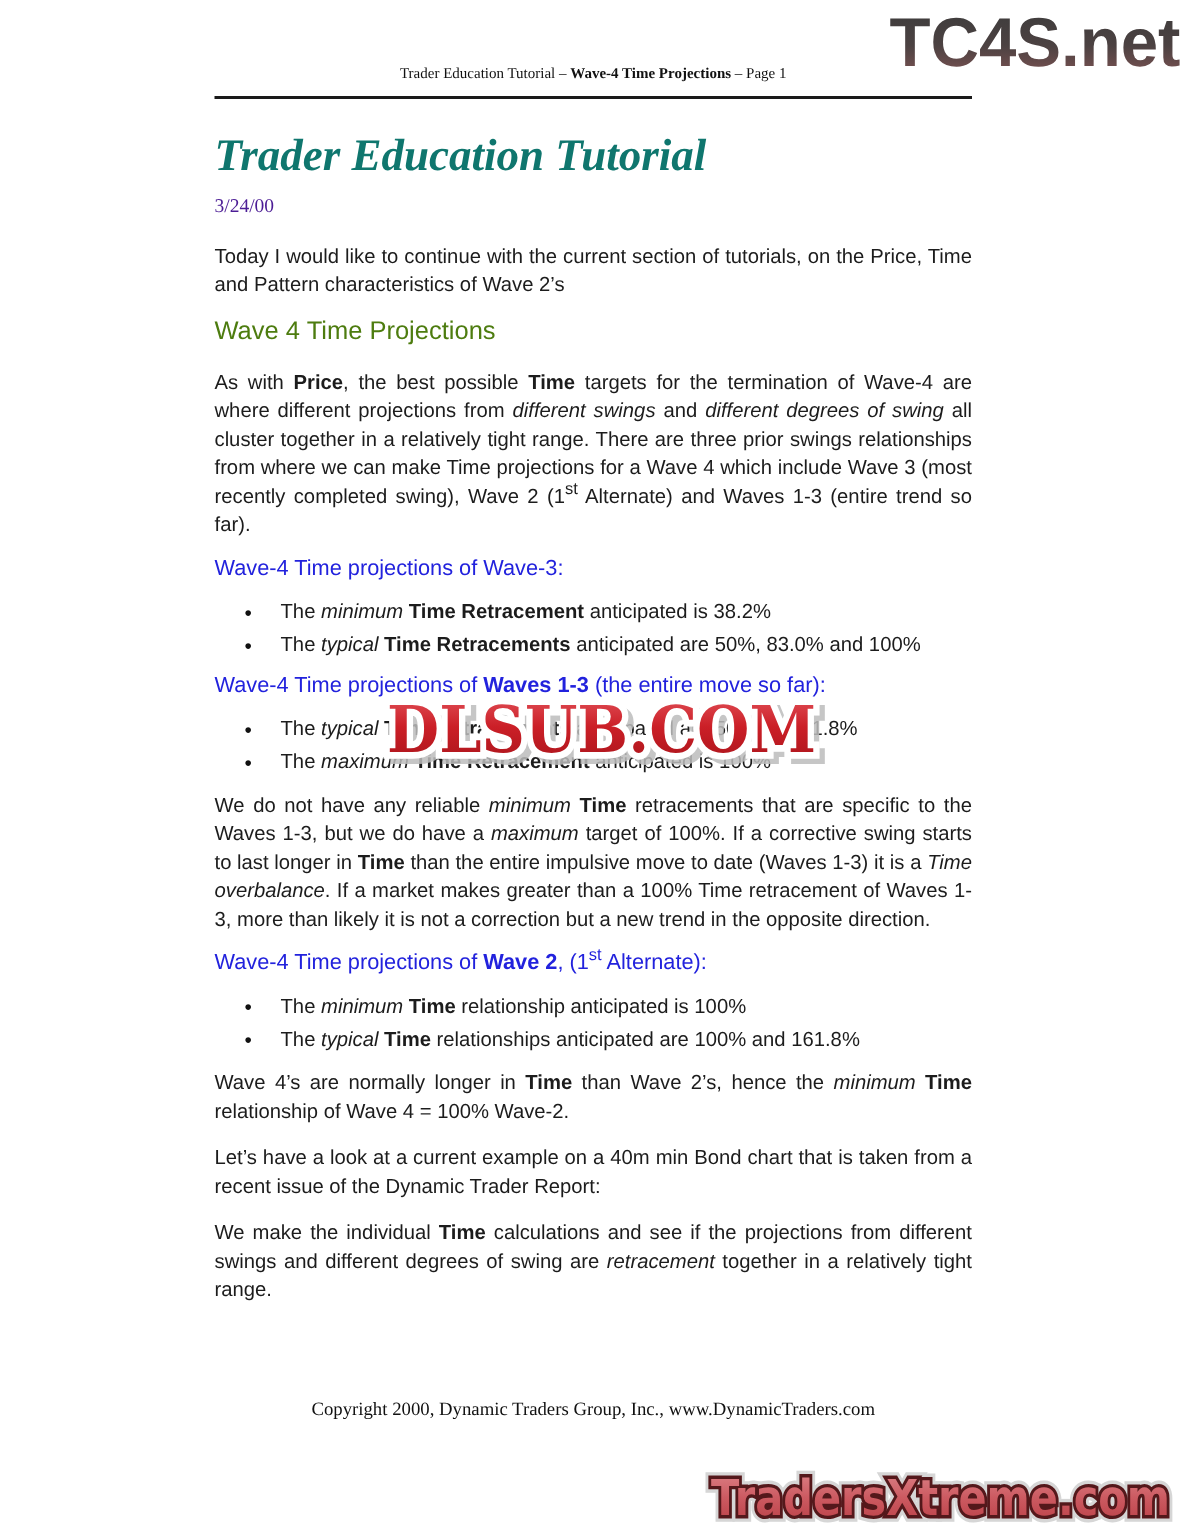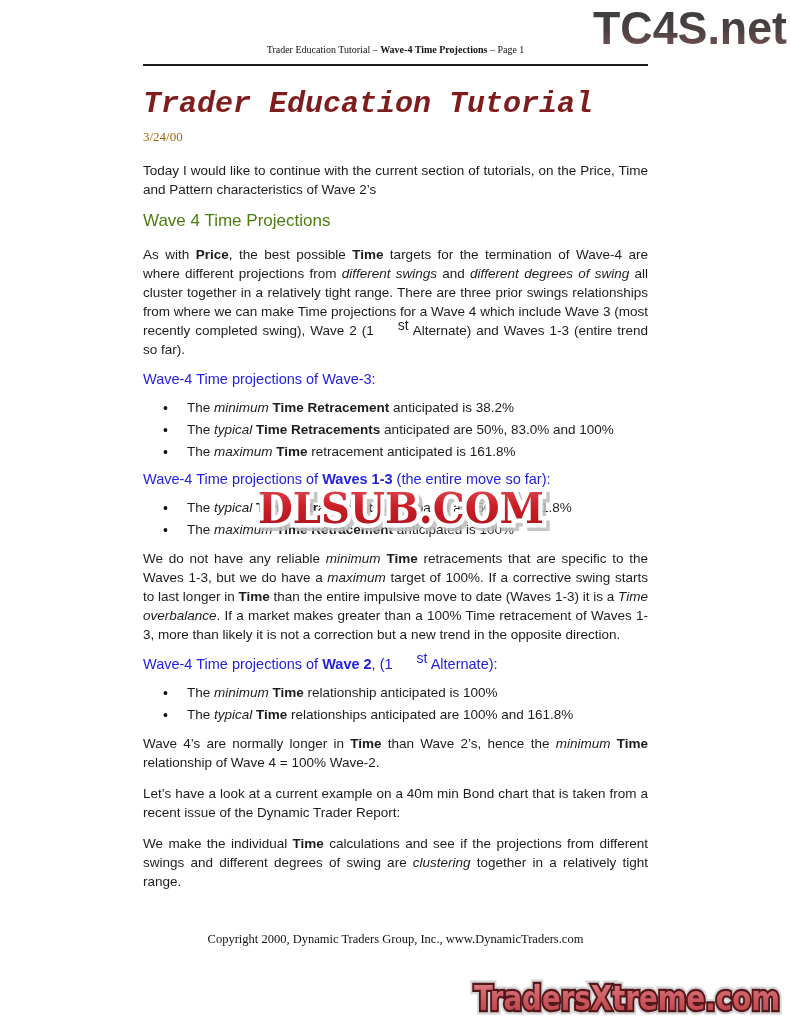--- a/index.html
+++ b/index.html
@@ -12,46 +12,46 @@
     position:absolute;top:44px;left:143px;width:505px;text-align:center;
     font-family:"Liberation Serif",serif;font-size:10px;color:#111;
   }
   .header-rule{
     position:absolute;top:64px;left:143px;width:505px;
     border-top:2px solid #1a1a1a;
   }
   
   .content{position:absolute;top:86px;left:143px;width:505px;}
   .doc-title{
-    font-family:Liberation Mono, monospace;font-style:italic;font-weight:bold;
-    font-size:30px;color:#7f1d1d;margin:0 0 7px 0;line-height:1.2;
+    font-family:Liberation Serif, serif;font-style:italic;font-weight:bold;
+    font-size:30px;color:#0f766e;margin:0 0 7px 0;line-height:1.2;
   }
   .doc-date{
-    font-family:"Liberation Serif",serif;font-size:13px;color:#a16207;
+    font-family:"Liberation Serif",serif;font-size:13px;color:#4c1d95;
     margin:0 0 16px 0;
   }
   .para{
     font-size:13.5px;line-height:19px;text-align:justify;margin:0 0 12px 0;
   }
   .section-heading{
     font-size:17px;font-weight:normal;color:#4d7c0f;margin:2px 0 14px 0;
   }
   .subhead{
     font-size:14.5px;color:#2222dd;margin:0 0 10px 0;
   }
   ul.bullets{list-style:none;margin:2px 0 8px 0;padding:0;}
   ul.bullets li{
     position:relative;padding-left:44px;font-size:13.5px;line-height:22px;
   }
   ul.bullets li::before{
     content:"\2022";position:absolute;left:20px;top:0;font-size:14px;color:#111;
   }
   .seg-b{font-weight:bold;}
   .seg-i{font-style:italic;}
-  sup.seg-sup{font-size:14px;vertical-align:super;line-height:0;margin-left:24px;}
+  sup.seg-sup{font-size:11px;vertical-align:super;line-height:0;}
   
   .page-footer{
     position:absolute;top:932px;left:143px;width:505px;text-align:center;
     font-family:"Liberation Serif",serif;font-size:12.5px;color:#111;
   }
   
   .wm-tc4s{position:absolute;top:1px;right:1px;}
   .b2wrap{position:relative;}
   .wm-dlsub{position:absolute;left:108px;top:-18px;pointer-events:none;}
   .wm-tx{position:absolute;left:463px;top:974px;}
@@ -85,21 +85,20 @@
 
     <h2 class="section-heading">Wave 4 Time Projections</h2>
 
     <p class="para"><span>As with </span><span class="seg-b">Price</span><span>, the best possible </span><span class="seg-b">Time</span><span> targets for the termination of Wave-4 are where different projections from </span><span class="seg-i">different swings</span><span> and </span><span class="seg-i">different degrees of swing</span><span> all cluster together in a relatively tight range. There are three prior swings relationships from where we can make Time projections for a Wave 4 which include Wave 3 (most recently completed swing), Wave 2 (1</span><sup class="seg-sup">st</sup><span> Alternate) and Waves 1-3 (entire trend so far).</span></p>
 
     <div class="subhead"><span>Wave-4 Time projections of Wave-3:</span></div>
 
     <ul class="bullets">
       <li><span>The </span><span class="seg-i">minimum</span><span> </span><span class="seg-b">Time Retracement</span><span> anticipated is 38.2%</span></li>
       <li><span>The </span><span class="seg-i">typical</span><span> </span><span class="seg-b">Time Retracements</span><span> anticipated are 50%, 83.0% and 100%</span></li>
-      <li><span>The </span><span class="seg-i">maximum</span><span> </span><span class="seg-b">Time</span><span> retracement anticipated is 161.8%</span></li>
     </ul>
 
     <div class="subhead"><span>Wave-4 Time projections of </span><span class="seg-b">Waves 1-3</span><span> (the entire move so far):</span></div>
 
     <div class="b2wrap">
       <ul class="bullets">
         <li><span>The </span><span class="seg-i">typical</span><span> </span><span class="seg-b">Time Retracements</span><span> anticipated are 50% and 61.8%</span></li>
         <li><span>The </span><span class="seg-i">maximum</span><span> </span><span class="seg-b">Time Retracement</span><span> anticipated is 100%</span></li>
       </ul>
 
@@ -123,21 +122,21 @@
 
     <ul class="bullets">
       <li><span>The </span><span class="seg-i">minimum</span><span> </span><span class="seg-b">Time</span><span> relationship anticipated is 100%</span></li>
       <li><span>The </span><span class="seg-i">typical</span><span> </span><span class="seg-b">Time</span><span> relationships anticipated are 100% and 161.8%</span></li>
     </ul>
 
     <p class="para"><span>Wave 4’s are normally longer in </span><span class="seg-b">Time</span><span> than Wave 2’s, hence the </span><span class="seg-i">minimum</span><span> </span><span class="seg-b">Time</span><span> relationship of Wave 4 = 100% Wave-2.</span></p>
 
     <p class="para"><span>Let’s have a look at a current example on a 40m min Bond chart that is taken from a recent issue of the Dynamic Trader Report:</span></p>
 
-    <p class="para"><span>We make the individual </span><span class="seg-b">Time</span><span> calculations and see if the projections from different swings and different degrees of swing are </span><span class="seg-i">clustering</span><span> together in a relatively tight range.</span></p>
+    <p class="para"><span>We make the individual </span><span class="seg-b">Time</span><span> calculations and see if the projections from different swings and different degrees of swing are </span><span class="seg-i">retracement</span><span> together in a relatively tight range.</span></p>
 
   </div>
 
   <div class="page-footer">Copyright 2000, Dynamic Traders Group, Inc., www.DynamicTraders.com</div>
 
   <svg class="wm-tx" width="328" height="48" viewBox="0 0 328 48" aria-hidden="true">
     <defs>
       <linearGradient id="txGrad" x1="0" y1="0" x2="0" y2="1">
         <stop offset="0" stop-color="#dd8489"></stop>
         <stop offset="0.5" stop-color="#cc5a61"></stop>

